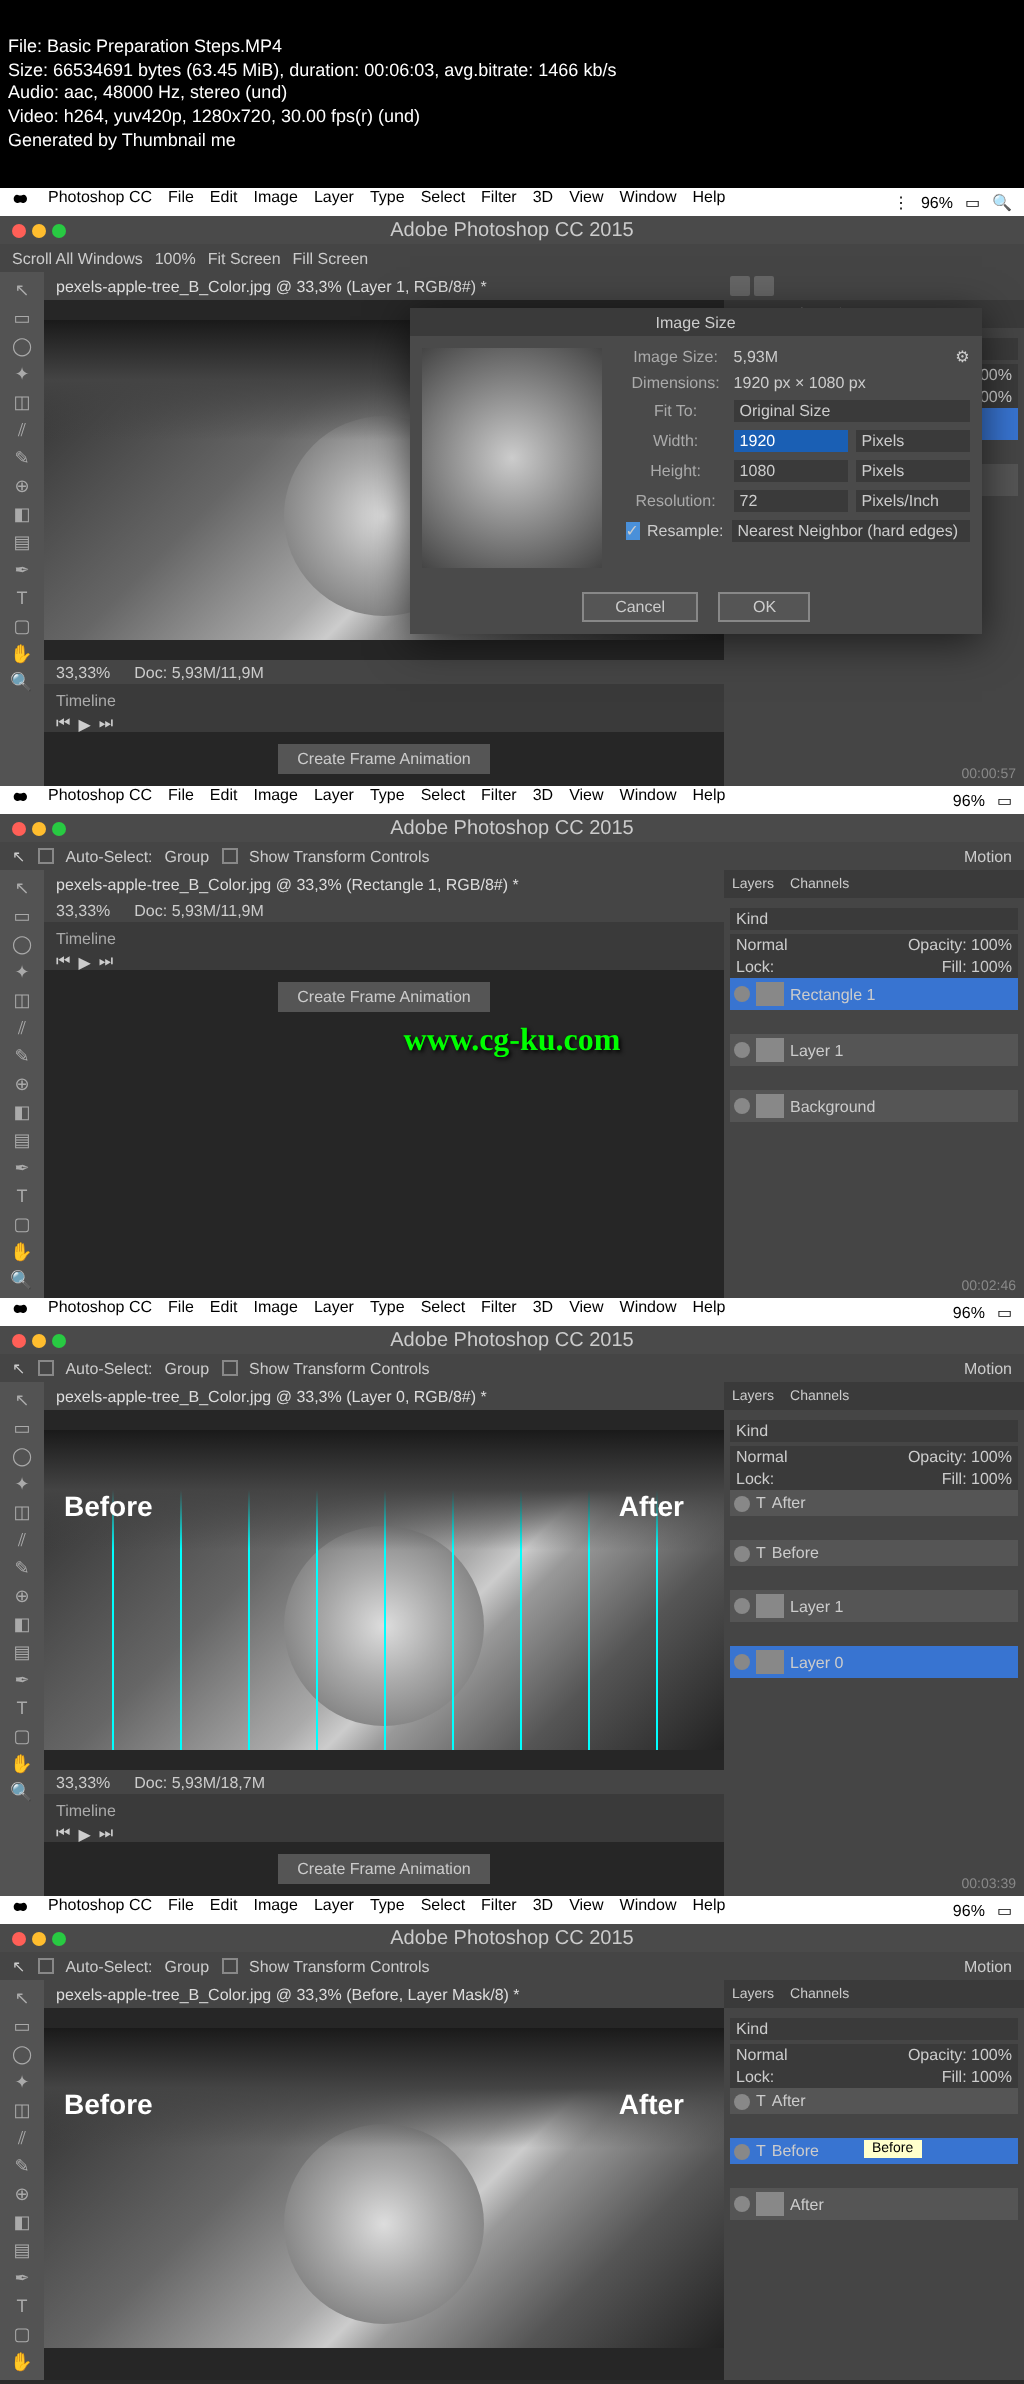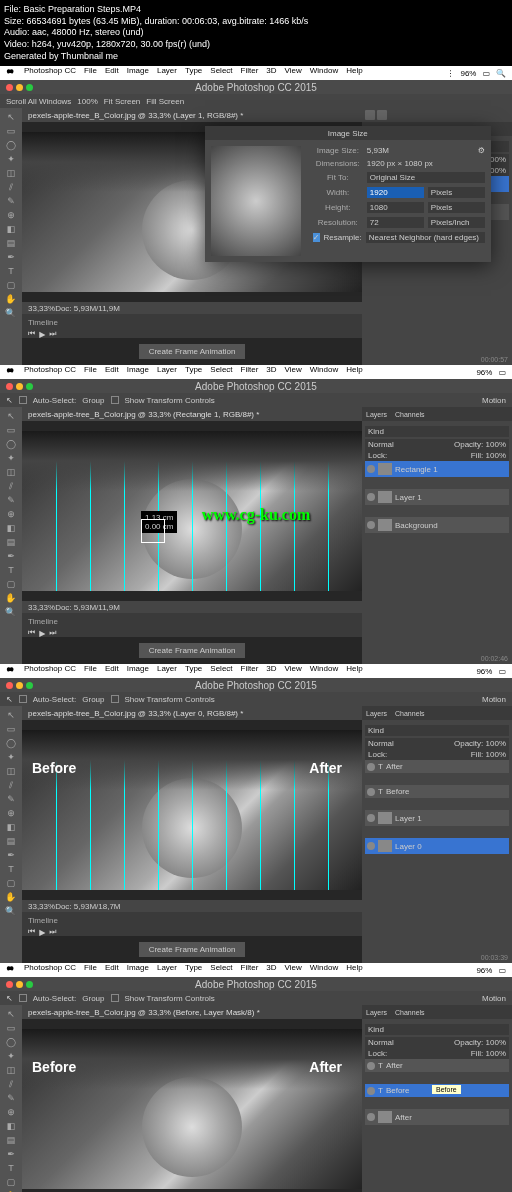--- a/index.html
+++ b/index.html
@@ -1,17 +1,17 @@
 <!DOCTYPE html>
 <html><head>
 <meta charset="utf-8">
 <style>
 *{margin:0;padding:0;box-sizing:border-box;font-family:'Lucida Grande',Arial,sans-serif;font-size:8px;color:#ccc}
 body{background:#2a2a2a;width:512px}
-.info{background:#000;padding:4px 4px;line-height:1.3}
+.info{background:#000;padding:18px 4px;line-height:1.3}
 .info div{color:#fff;font-size:9px}
 .instance{position:relative;background:#535353}
 .mac-menu{background:#fff;height:14px;display:flex;padding:0 6px;gap:8px}
 .mac-menu span{color:#000;font-size:8px}
 .mac-menu .apple{width:10px;height:10px}
 .mac-right{margin-left:auto;display:flex;gap:6px;align-items:center}
 .mac-right span{color:#000}
 .titlebar{background:#4a4a4a;height:14px;display:flex;align-items:center;justify-content:center;position:relative}
 .titlebar .dots{position:absolute;left:6px;display:flex;gap:3px}
 .dot{width:7px;height:7px;border-radius:50%}
@@ -27,21 +27,21 @@
 .tab span{color:#ddd;font-size:8px}
 .canvas{position:relative;background:#262626;height:180px;display:flex;align-items:center;justify-content:center;overflow:hidden}
 .img{width:340px;height:160px;background:linear-gradient(135deg,#2a2a2a 0%,#666 35%,#888 45%,#aaa 55%,#ccc 60%,#999 65%,#555 80%,#222 100%);position:relative;overflow:hidden}
 .img::before{content:'';position:absolute;left:50%;top:30%;width:100px;height:100px;border-radius:50%;background:radial-gradient(circle,#ddd 0%,#aaa 40%,#666 100%);transform:translateX(-50%)}
 .img::after{content:'';position:absolute;left:0;top:0;right:0;height:60px;background:linear-gradient(180deg,#1a1a1a 0%,#444 50%,transparent 100%)}
 .guides{position:absolute;inset:0}
 .guide{position:absolute;top:0;bottom:0;width:1px;background:#00ffff}
 .before{position:absolute;left:10px;top:30px;color:#fff;font-size:14px;font-weight:bold;z-index:5}
 .after{position:absolute;right:20px;top:30px;color:#fff;font-size:14px;font-weight:bold;z-index:5}
 .cursor-label{position:absolute;left:35%;top:50%;background:#000;color:#fff;padding:2px 4px;font-size:7px;z-index:6}
-.status{background:#454545;height:12px;display:flex;align-items:center;padding:0 6px;gap:0}
+.status{background:#454545;height:12px;display:flex;align-items:center;padding:0 6px;gap:12px}
 .timeline{background:#3a3a3a;height:24px;padding:4px 6px}
 .timeline-hdr{color:#aaa;font-size:8px;margin-bottom:2px}
 .timeline-ctrl{display:flex;gap:4px;align-items:center}
 .frame-btn{background:#555;padding:3px 10px;font-size:8px;margin:6px auto;width:fit-content}
 .panels2{width:150px;background:#454545;display:flex;flex-direction:column}
 .panel-tab{background:#3a3a3a;height:14px;display:flex;align-items:center;padding:0 4px;gap:8px}
 .panel-tab span{color:#ccc;font-size:7px}
 .panel-body{padding:3px;background:#454545}
 .layer{display:flex;align-items:center;gap:3px;padding:2px;background:#555;margin-bottom:12px;font-size:7px}
 .layer.sel{background:#3874d1;color:#fff}
@@ -228,20 +228,24 @@
             <span class="val">72</span>
             <span class="val">Pixels/Inch</span>
           </div>
 <div class="dialog-row">
             <span class="chk" style="background:#4a90d9">✓</span>
             <span>Resample:</span>
             <span class="val">Nearest Neighbor (hard edges)</span>
           </div>
 </div>
 </div>
+<div class="dialog-btns">
+<div class="dialog-btn">Cancel</div>
+<div class="dialog-btn">OK</div>
+</div>
 </div>
 <div class="ts">00:00:57</div>
 </div>
 
 <div class="instance">
 <div class="mac-menu">
 <svg class="apple" viewBox="0 0 24 24">
         <path fill="#000" d="M18 13c0 3-2 5-4 5s-2-1-4-1-2 1-4 1-4-2-4-5 2-5 4-5 2 1 4 1 2-1 4-1 4 2 4 5z"></path>
       </svg>
 <span>Photoshop CC</span>
@@ -293,37 +297,20 @@
         <div class="tool">✒</div>
         <div class="tool">T</div>
         <div class="tool">▢</div>
         <div class="tool">✋</div>
         <div class="tool">🔍</div>
 </div>
 <div class="canvas-area">
 <div class="tab">
           <span>pexels-apple-tree_B_Color.jpg @ 33,3% (Rectangle 1, RGB/8#) *</span>
         </div>
-<div class="canvas">
-<div class="img">
-<div class="guides">
-<div class="guide" style="left:10%"></div>
-              <div class="guide" style="left:20%"></div>
-              <div class="guide" style="left:30%"></div>
-              <div class="guide" style="left:40%"></div>
-              <div class="guide" style="left:50%"></div>
-              <div class="guide" style="left:60%"></div>
-              <div class="guide" style="left:70%"></div>
-              <div class="guide" style="left:80%"></div>
-              <div class="guide" style="left:90%"></div>
-</div>
-<div class="cursor-label"><span>1.13 cm</span><br><span>0.00 cm</span></div>
-<div style="position:absolute;left:35%;top:55%;width:24px;height:24px;border:1px solid #fff;z-index:6"></div>
-</div>
-</div>
 <div class="status">
           <span>33,33%</span>
           <span>Doc: 5,93M/11,9M</span>
         </div>
 <div class="timeline">
           <div class="timeline-hdr">Timeline</div>
           <div class="timeline-ctrl">
             <span>⏮</span>
             <span>▶</span>
             <span>⏭</span>

